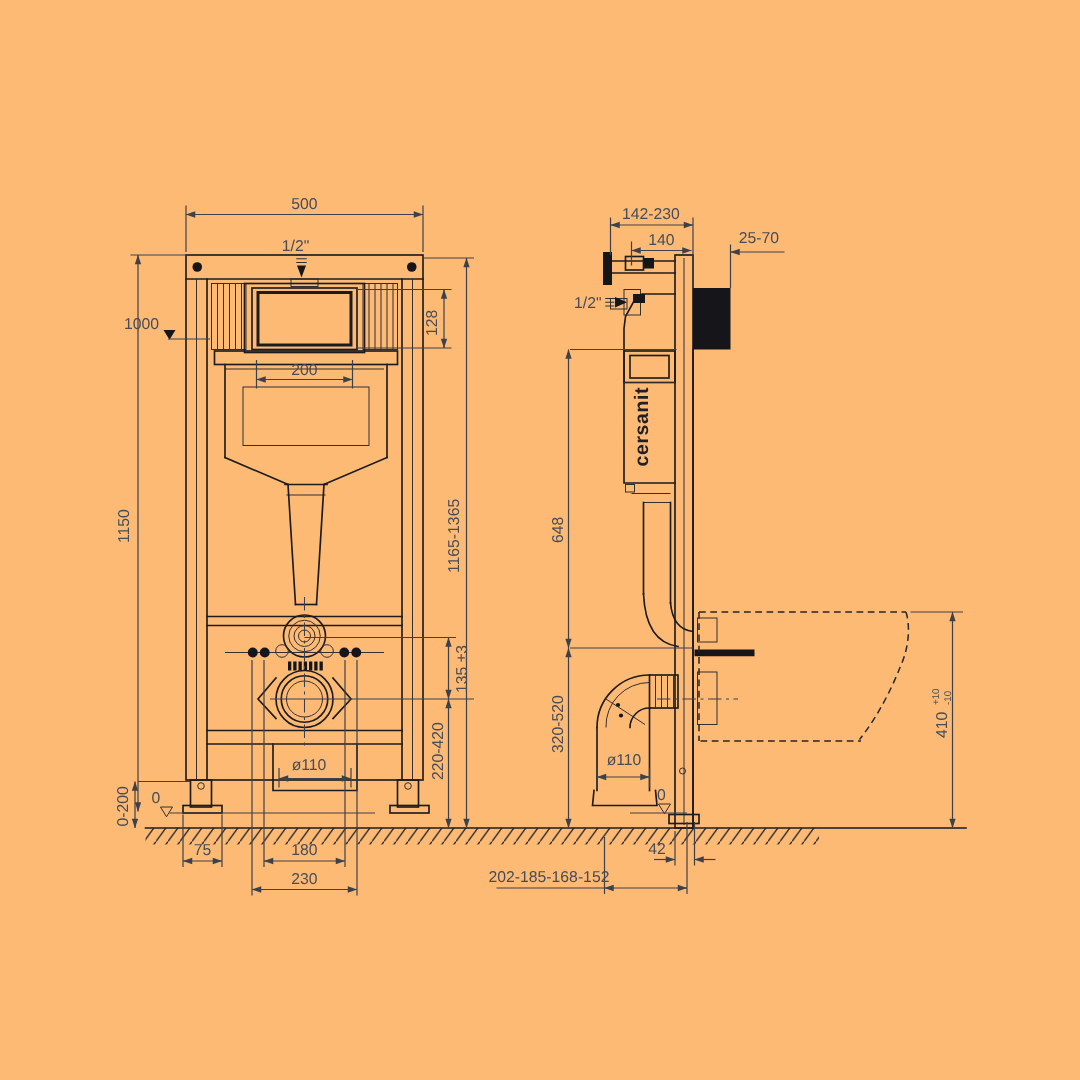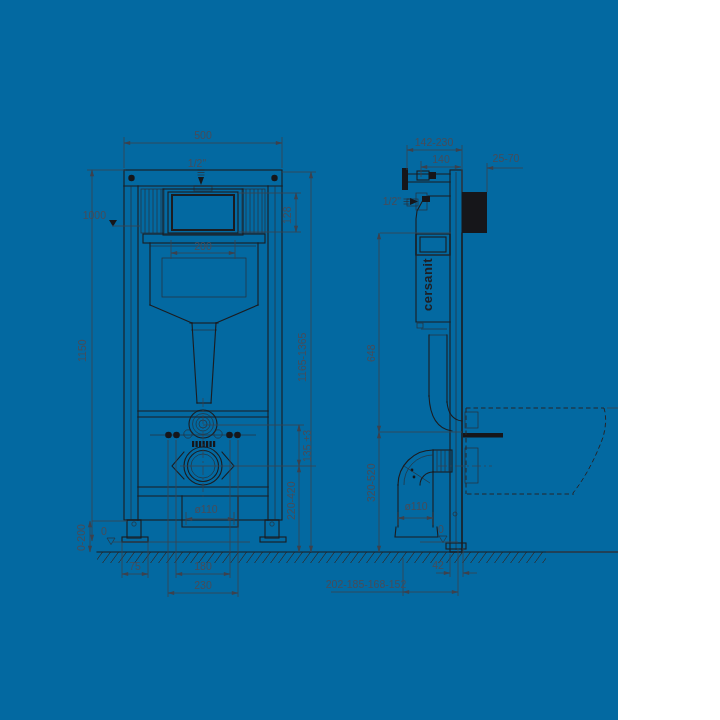--- a/index.html
+++ b/index.html
@@ -1,16 +1,16 @@
 <!DOCTYPE html>
 <html><head>
 <meta charset="utf-8">
 <style>
   html,body{margin:0;padding:0;background:#ffffff;}
-  .canvas{width:618px;height:720px;position:relative;background:#0369a1;overflow:hidden;text-decoration:underline;}
+  .canvas{width:720px;height:720px;position:relative;background:#fdba74;overflow:hidden;text-decoration:underline;}
   svg{display:block;}
   
   .o{stroke:#1c1c20;stroke-width:1.1;fill:none;stroke-linecap:square;}
   .o2{stroke:#1c1c20;stroke-width:2;fill:none;}
   .t{stroke:#2c2c31;stroke-width:.65;fill:none;}
   .d{stroke:#3d414c;stroke-width:.8;fill:none;}
   .c{stroke:#3d414c;stroke-width:.7;fill:none;stroke-dasharray:9 3 2 3;}
   .b{stroke:#26262b;stroke-width:1;fill:none;stroke-dasharray:4.5 3;}
   .fl{fill:#16161a;stroke:none;}
   text{font-family:"Liberation Sans","DejaVu Sans",sans-serif;font-size:10.5px;fill:#474c59;}

